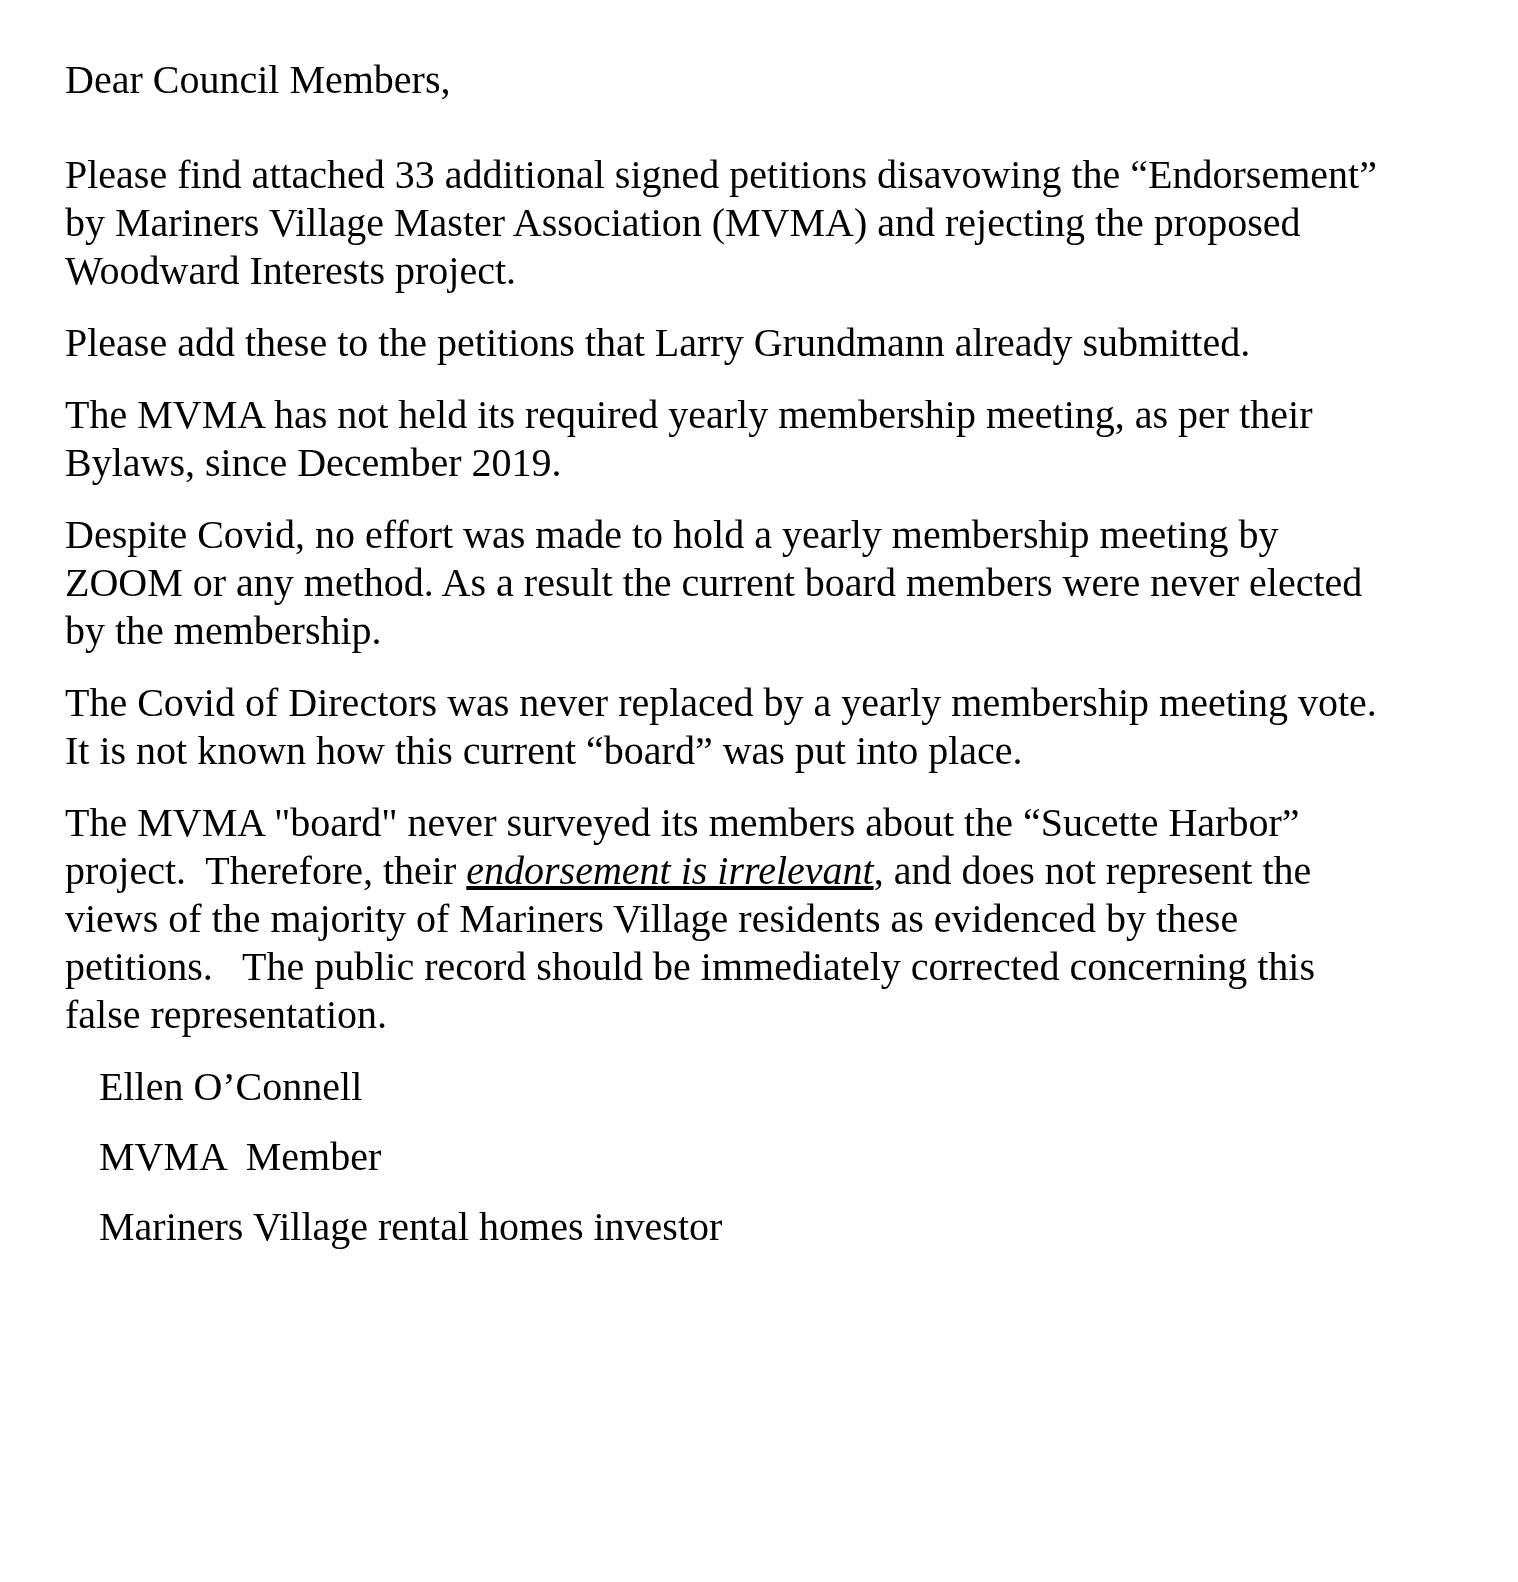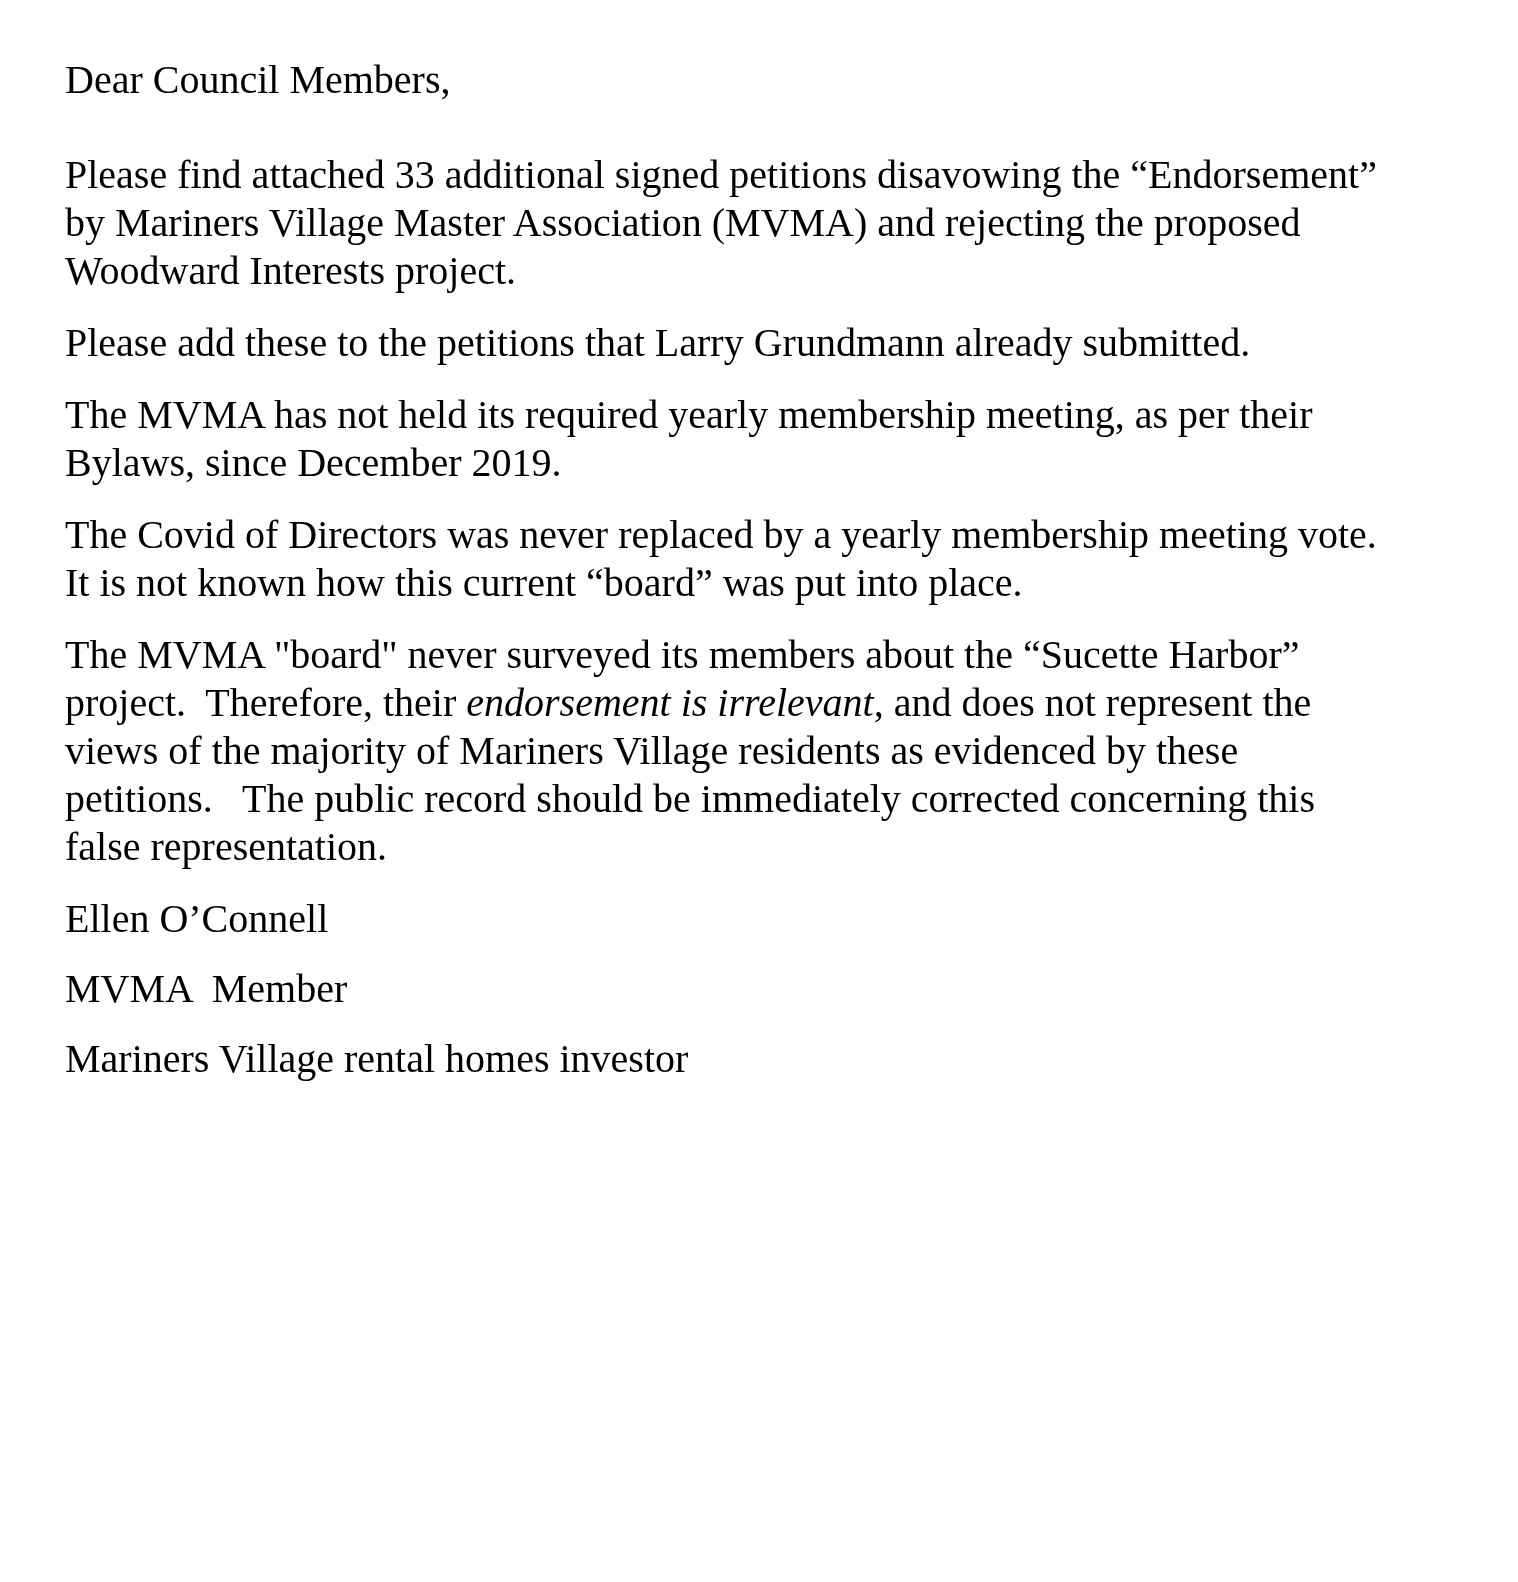--- a/index.html
+++ b/index.html
@@ -25,36 +25,41 @@
     white-space: pre-wrap; 
   }
   .letter p.salutation {
     margin-bottom: 47px;
   }
   .letter p.closing {
     margin-top: 104px; 
   }
   .letter p.sig {
     margin-bottom: 22px;
+    margin-left: 34px;
   }
   .letter em {
     font-style: italic;
+    text-decoration: underline;
   }
 </style>
 </head>
 <body>
 
 <div class="letter">
   <p class="salutation">Dear Council Members,</p>
   <p class="para">Please find attached 33 additional signed petitions disavowing the “Endorsement”
 by Mariners Village Master Association (MVMA) and rejecting the proposed
 Woodward Interests project.</p>
   <p class="para">Please add these to the petitions that Larry Grundmann already submitted.</p>
   <p class="para">The MVMA has not held its required yearly membership meeting, as per their
 Bylaws, since December 2019.</p>
+  <p class="para">Despite Covid, no effort was made to hold a yearly membership meeting by
+ZOOM or any method. As a result the current board members were never elected
+by the membership.</p>
   <p class="para">The Covid of Directors was never replaced by a yearly membership meeting vote.
 It is not known how this current “board” was put into place.</p>
   <p class="para"><span>The MVMA "board" never surveyed its members about the “Sucette Harbor”
 project.  Therefore, their </span><em>endorsement is irrelevant</em><span>, and does not represent the
 views of the majority of Mariners Village residents as evidenced by these
 petitions.   The public record should be immediately corrected concerning this
 false representation.</span></p>
   <p class="sig">Ellen O’Connell</p>
   <p class="sig">MVMA  Member</p>
   <p class="sig">Mariners Village rental homes investor</p>

